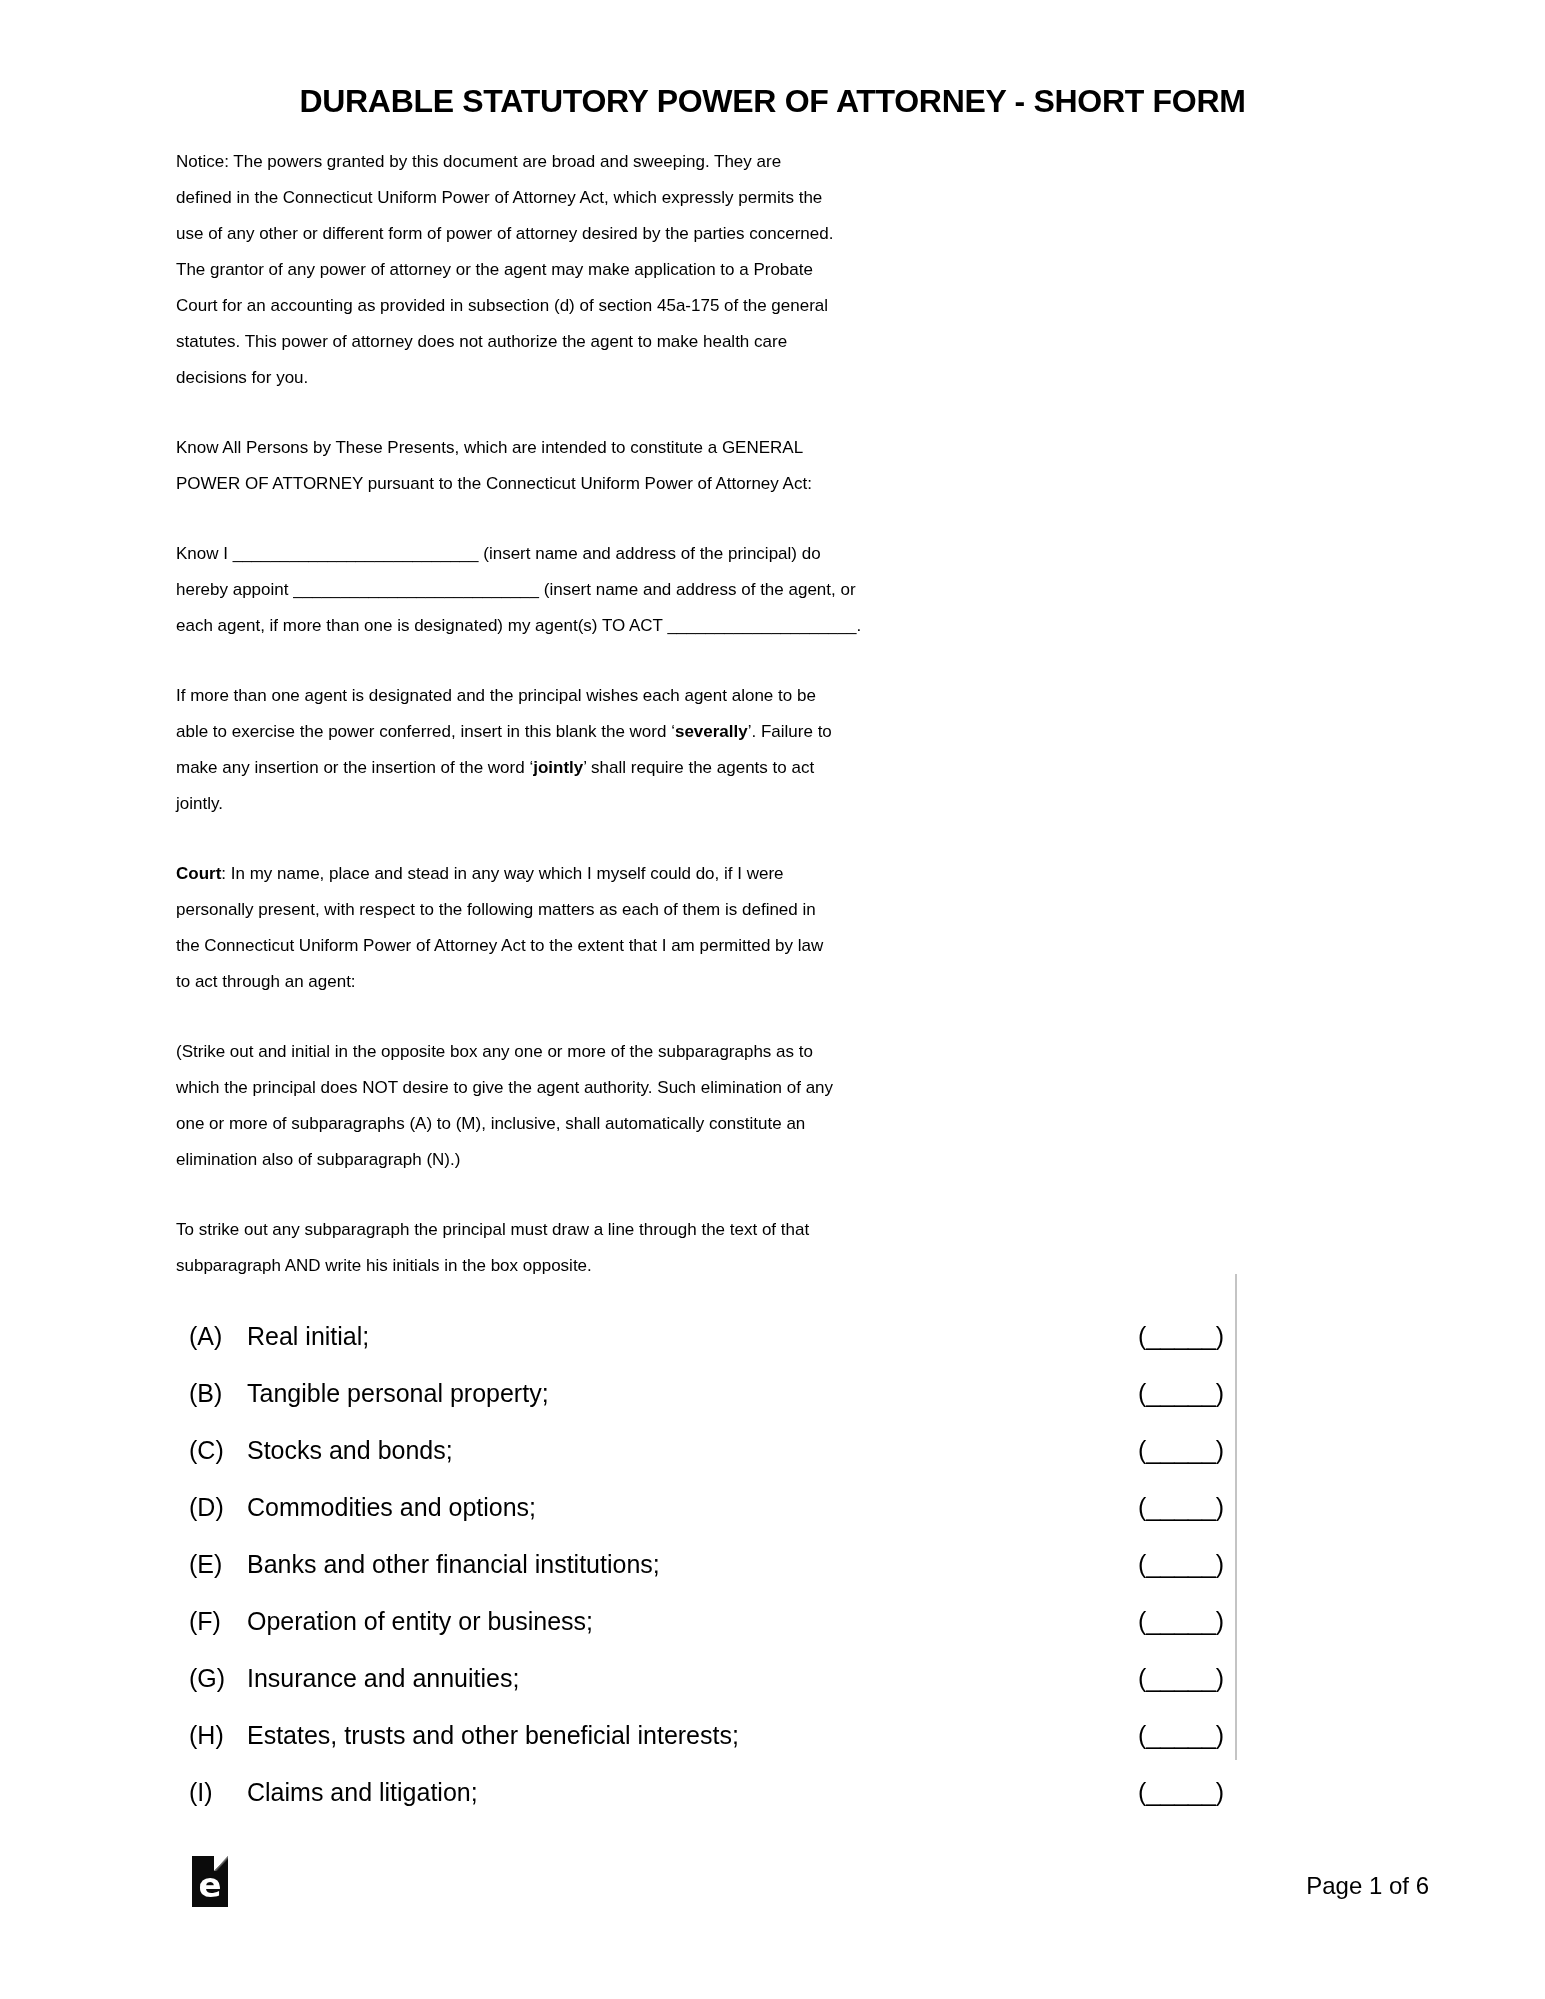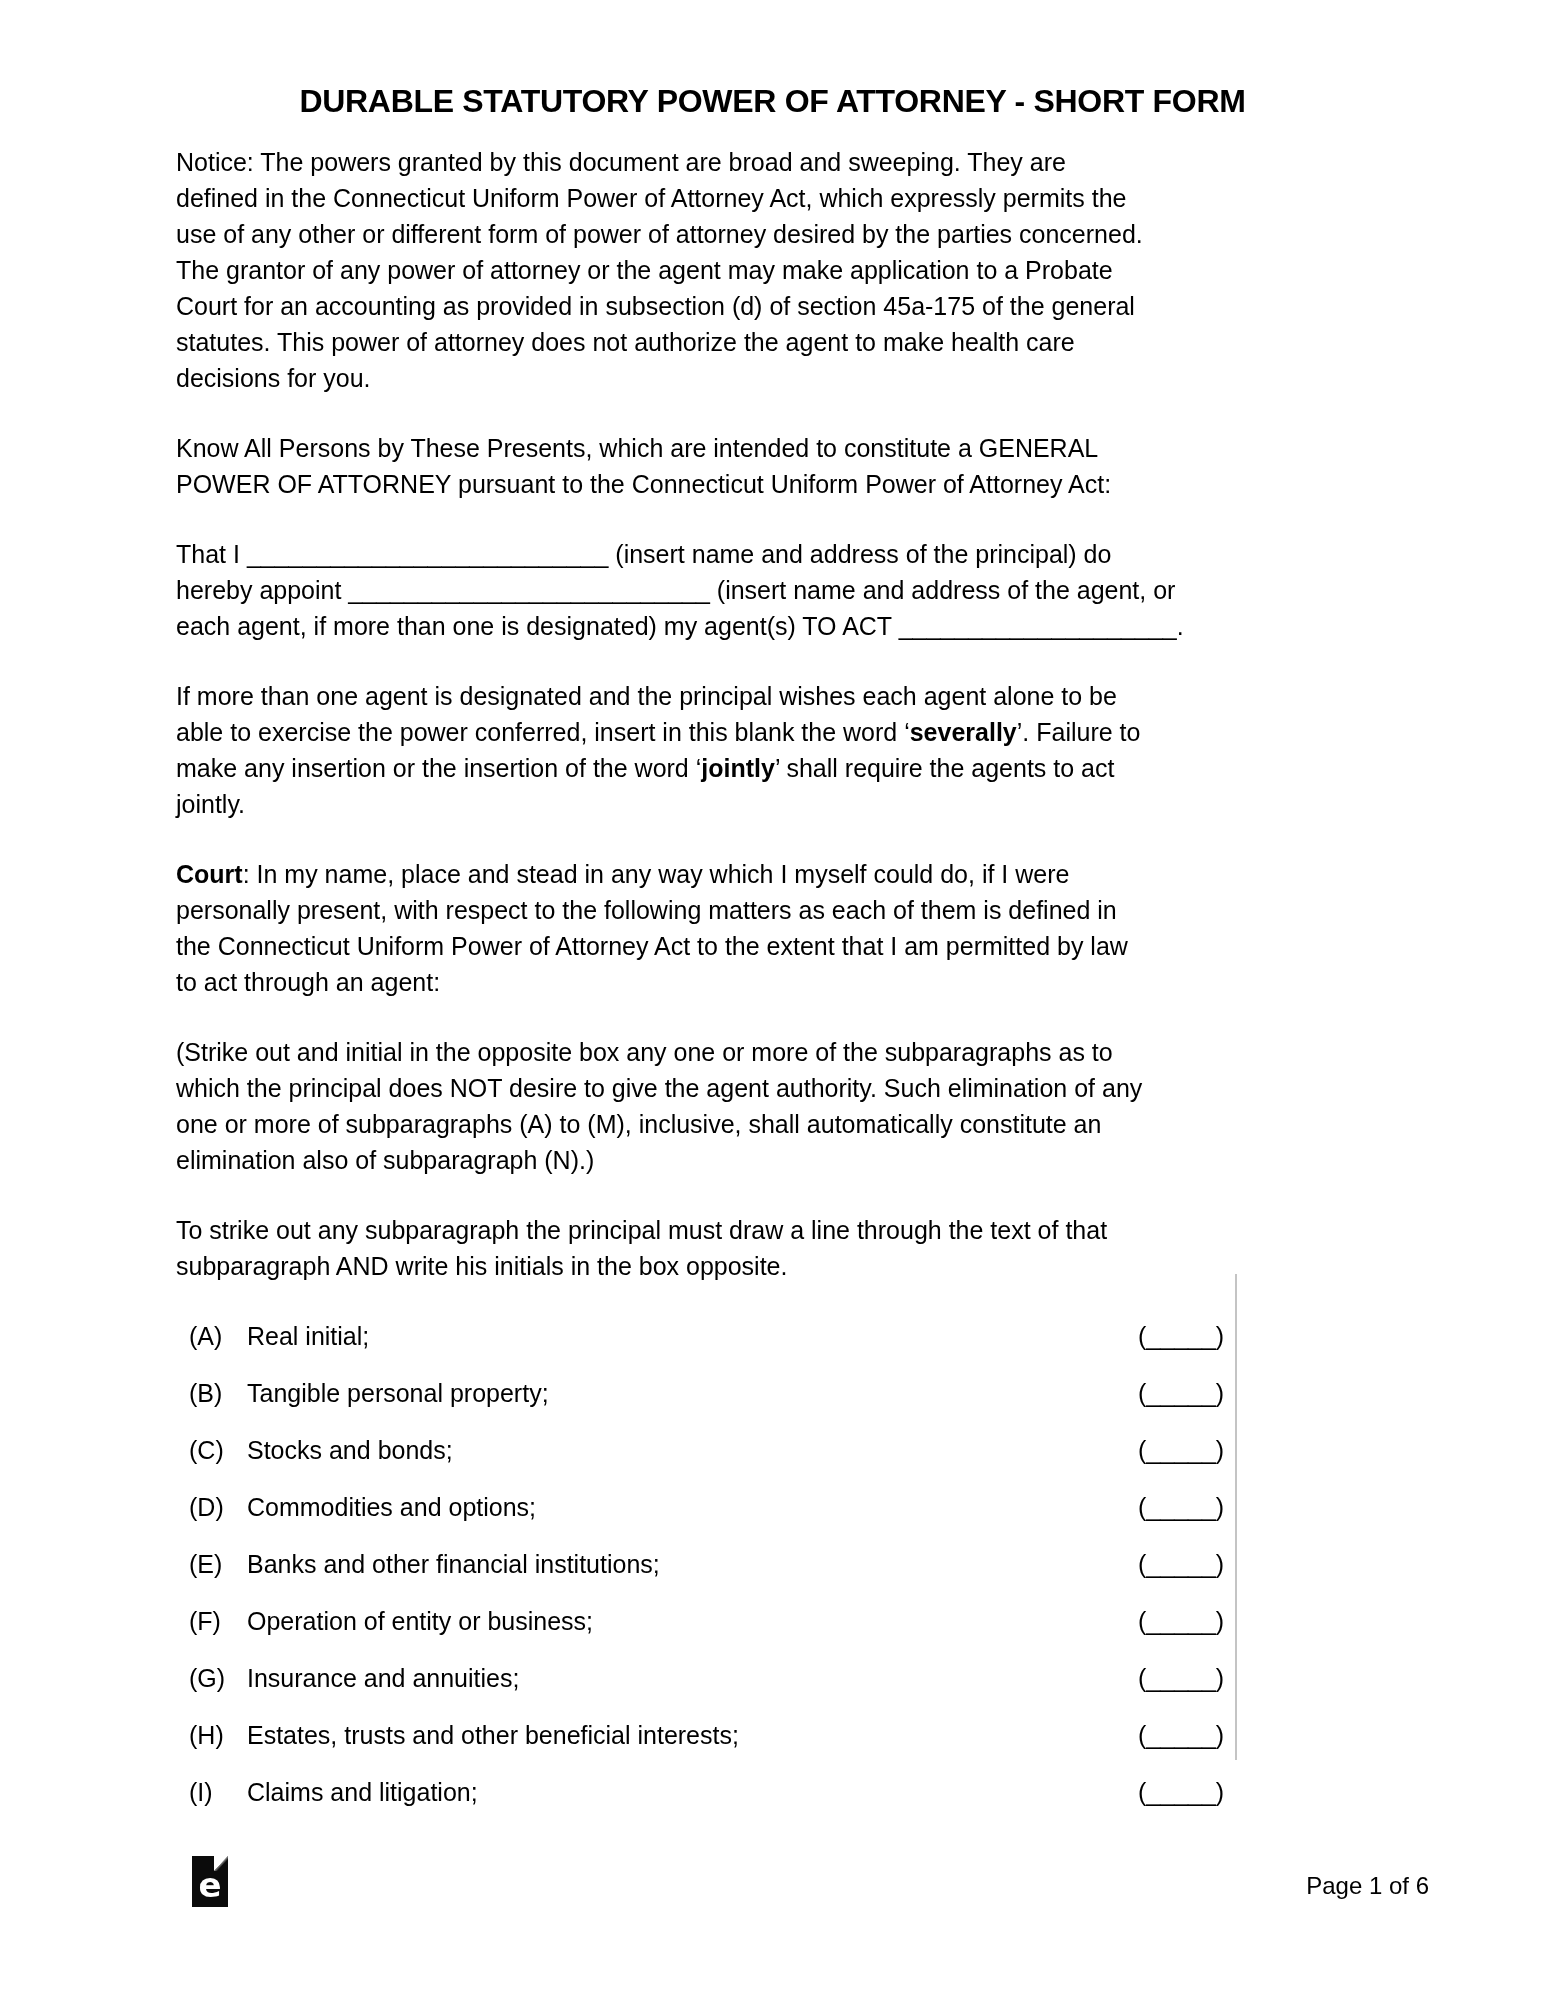--- a/index.html
+++ b/index.html
@@ -18,21 +18,21 @@
     margin: 0 0 24px 0;
     text-align: center;
     font-size: 32px;
     font-weight: bold;
     letter-spacing: -0.3px;
     line-height: 38px;
     white-space: nowrap;
   }
   p.para {
     margin: 0 0 34px 0;
-    font-size: 25px;
+    font-size: 17px;
     line-height: 36px;
     white-space: pre-line;
   }
   p.para b { font-weight: bold; }
   .blank { white-space: pre; }
   .checklist {
     position: relative;
     margin-top: 18px;
     font-size: 25px;
     line-height: 36px;
@@ -110,21 +110,21 @@
 defined in the Connecticut Uniform Power of Attorney Act, which expressly permits the
 use of any other or different form of power of attorney desired by the parties concerned.
 The grantor of any power of attorney or the agent may make application to a Probate
 Court for an accounting as provided in subsection (d) of section 45a-175 of the general
 statutes. This power of attorney does not authorize the agent to make health care
 decisions for you.</p>
 
   <p class="para">Know All Persons by These Presents, which are intended to constitute a GENERAL
 POWER OF ATTORNEY pursuant to the Connecticut Uniform Power of Attorney Act:</p>
 
-  <p class="para"><span>That I </span><span class="blank">__________________________</span><span> (insert name and address of the principal) do
+  <p class="para"><span>Know I </span><span class="blank">__________________________</span><span> (insert name and address of the principal) do
 hereby appoint </span><span class="blank">__________________________</span><span> (insert name and address of the agent, or
 each agent, if more than one is designated) my agent(s) TO ACT </span><span class="blank">____________________</span><span>.</span></p>
 
   <p class="para"><span>If more than one agent is designated and the principal wishes each agent alone to be
 able to exercise the power conferred, insert in this blank the word ‘</span><b>severally</b><span>’. Failure to
 make any insertion or the insertion of the word ‘</span><b>jointly</b><span>’ shall require the agents to act
 jointly.</span></p>
 
   <p class="para"><b>Court</b><span>: In my name, place and stead in any way which I myself could do, if I were
 personally present, with respect to the following matters as each of them is defined in

